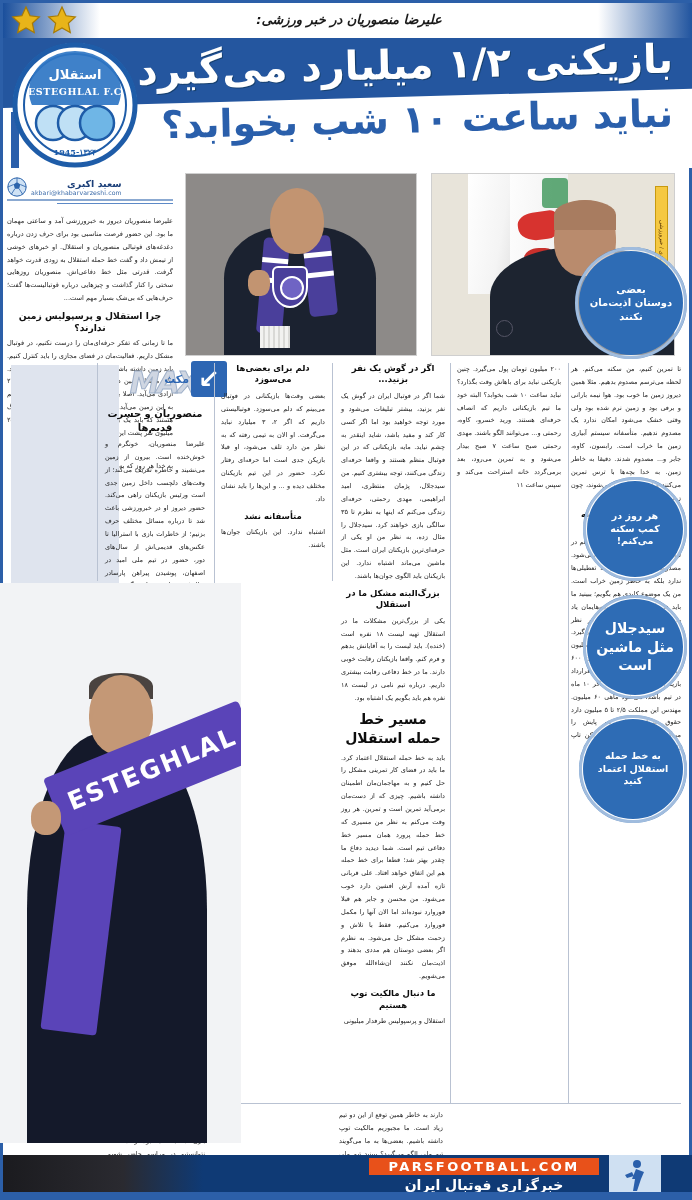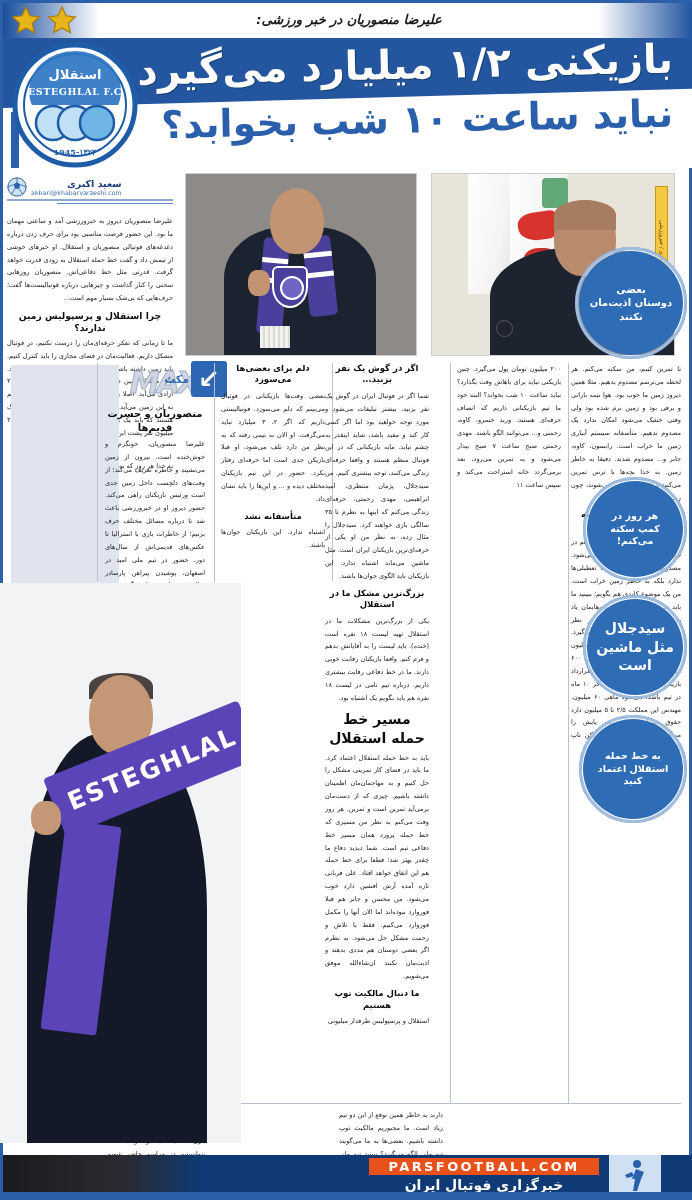--- a/index.html
+++ b/index.html
@@ -407,24 +407,24 @@
     <div class="col-block" style="right:0; top:2px; width:110px;">
       <div class="col-p">تا تمرین کنیم، من سکته می‌کنم. هر لحظه می‌ترسم مصدوم بدهیم. مثلا همین دیروز زمین ما خوب بود. هوا نیمه بارانی و برفی بود و زمین نرم شده بود ولی وقتی خشک می‌شود امکان ندارد یک مصدوم ندهیم. متأسفانه سیستم آبیاری زمین ما خراب است. رابسون، کاوه، جابر و... مصدوم شدند. دقیقا به خاطر زمین. به خدا بچه‌ها با ترس تمرین می‌کنند و از ترس آسیب می‌شوند، چون زمین خراب است.</div>
       <div class="col-head" style="font-size:8.5px;margin-top:5px;">مصدومیت‌ها ربطی به تعطیلات ندارد</div>
       <div class="col-p">نه ۳،۴ تعطیلی که اگر ۲۰ تعطیلی هم در لیگ بدهیم، کسی مصدوم نمی‌شود. مصدومیت‌های لیگ ربطی به تعطیلی‌ها ندارد بلکه به خاطر زمین خراب است. من یک موضوع کلیدی هم بگویم؛ ببینید ما باید فرهنگ فوتبال را به بچه‌هایمان یاد بدهیم. مثلا ما بازیکنی را در نظر می‌گیریم که ۶۰۰ میلیون تومان می‌گیرد. این بازیکن و بدارد که کدام ۳۰۰ میلیون تومان در سال را دارد. شما الان ۶۰۰ میلیون را تقسیم بر ماه‌های قرارداد بازیکن کنید؛ چقدر می‌شود؟ اگر ۱۰ ماه در تیم باشد، می‌شود ماهی ۶۰ میلیون. مهندس این مملکت ۲/۵ تا ۵ میلیون دارد حقوق می‌گیرد؛ تازه هم پایش را می‌گذارد و هم مغزش را. بازیکن تاپ داریم که یک میلیارد و</div>
     </div>
 
     <div class="col-block" style="right:120px; top:2px; width:104px;">
       <div class="col-p">۲۰۰ میلیون تومان پول می‌گیرد. چنین بازیکنی نباید برای باهاش وقت بگذارد؟ نباید ساعت ۱۰ شب بخوابد؟ البته خود ما تیم بازیکنانی داریم که انصاف حرفه‌ای هستند. ورید خسرو، کاوه، رحمتی و... می‌توانند الگو باشند. مهدی رحمتی صبح ساعت ۷ صبح بیدار می‌شود و به تمرین می‌رود، بعد برمی‌گردد خانه استراحت می‌کند و سپس ساعت ۱۱</div>
     </div>
 
-    <div class="col-block" style="right:252px; top:2px; width:104px;margin-left:44px;">
+    <div class="col-block" style="right:236px; top:2px; width:104px;margin-left:44px;">
       <div class="col-head" style="font-size:8.5px;">اگر در گوش یک نفر بزنید...</div>
       <div class="col-p">شما اگر در فوتبال ایران در گوش یک نفر بزنید، بیشتر تبلیغات می‌شود و مورد توجه خواهید بود اما اگر کسی کار کند و مفید باشد، شاید اینقدر به چشم نیاید. مایه بازیکنانی که در این فوتبال منظم هستند و واقعا حرفه‌ای زندگی می‌کنند، توجه بیشتری کنیم. من سیدجلال، پژمان منتظری، امید ابراهیمی، مهدی رحمتی، حرفه‌ای زندگی می‌کنم که اینها به نظرم تا ۳۵ سالگی بازی خواهند کرد. سیدجلال را مثال زده، به نظر من او یکی از حرفه‌ای‌ترین بازیکنان ایران است. مثل ماشین می‌ماند اشتباه ندارد. این بازیکنان باید الگوی جوان‌ها باشند.</div>
-      <div class="col-head" style="font-size:8.5px;margin-top:5px;">بزرگ‌ترین مشکل ما در استقلال</div>
+      <div class="col-head" style="font-size:8.5px;margin-top:5px;">بزرگ‌البته مشکل ما در استقلال</div>
       <div class="col-p">یکی از بزرگ‌ترین مشکلات ما در استقلال تهیه لیست ۱۸ نفره است (خنده). باید لیست را به آقایانش بدهم و فرم کنم. واقعا بازیکنان رقابت خوبی دارند. ما در خط دفاعی رقابت بیشتری داریم. درباره تیم نامی در لیست ۱۸ نفره هم باید بگویم یک اشتباه بود.</div>
       <div class="col-head" style="font-size:14px;margin-top:5px;">مسیر خط حمله استقلال</div>
       <div class="col-p">باید به خط حمله استقلال اعتماد کرد. ما باید در فضای کار تمرینی مشکل را حل کنیم و به مهاجمان‌مان اطمینان داشته باشیم. چیزی که از دست‌مان برمی‌آید تمرین است و تمرین. هر روز وقت می‌کنم به نظر من مسیری که خط حمله پرورد همان مسیر خط دفاعی تیم است. شما دیدید دفاع ما چقدر بهتر شد؛ قطعا برای خط حمله هم این اتفاق خواهد افتاد. علی قربانی تازه آمده آرش افشین دارد خوب می‌شود. من محسن و جابر هم قبلا فوروارد نبوده‌اند اما الان آنها را مکمل فوروارد می‌کنیم. فقط با تلاش و زحمت مشکل حل می‌شود. به نظرم اگر بعضی دوستان هم مددی بدهند و اذیت‌مان نکنند ان‌شاءالله موفق می‌شویم.</div>
       <div class="col-head" style="font-size:8.5px;margin-top:5px;">ما دنبال مالکیت توپ هستیم</div>
       <div class="col-p">استقلال و پرسپولیس طرفدار میلیونی</div>
     </div>
 
     <div class="col-block" style="right:356px; top:2px; width:104px;">
       <div class="col-head" style="font-size:8.5px;">دلم برای بعضی‌ها می‌سوزد</div>
       <div class="col-p">بعضی وقت‌ها بازیکنانی در فوتبال می‌بینم که دلم می‌سوزد. فوتبالیستی داریم که اگر ۲، ۳ میلیارد نباید می‌گرفت. او الان به تیمی رفته که به نظر من دارد تلف می‌شود، او قبلا بازیکن جدی است اما حرفه‌ای رفتار نکرد. حضور در این تیم بازیکنان مختلف دیده و ... و این‌ها را باید نشان داد.</div>

